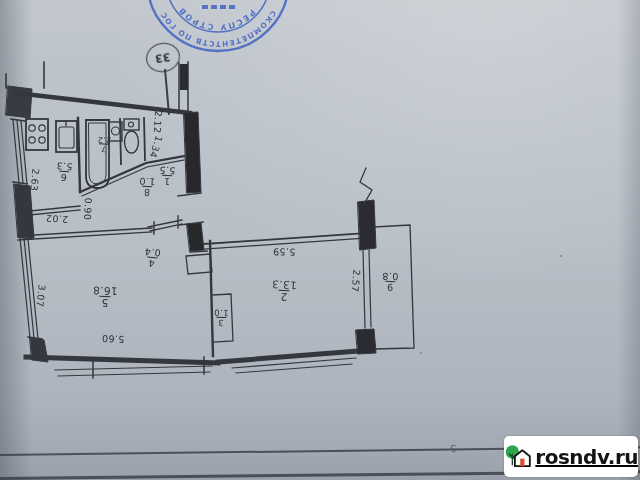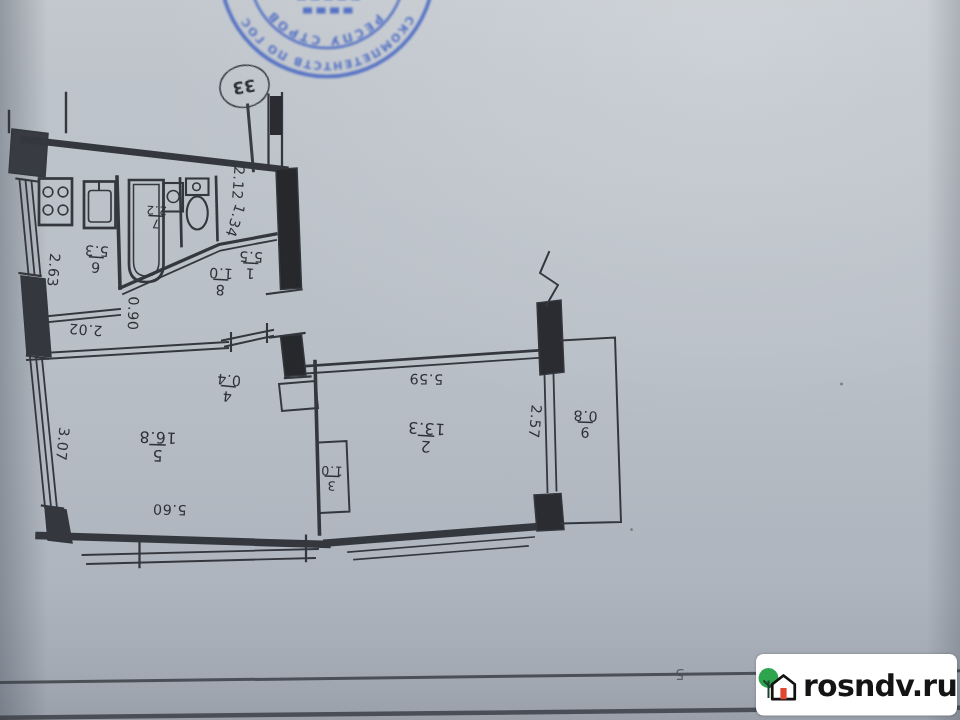--- a/index.html
+++ b/index.html
@@ -23,21 +23,21 @@
     transform:rotate(-12deg);display:flex;align-items:center;justify-content:center;filter:blur(.3px);}
   #marker-oval span{display:block;transform:rotate(183deg);font-size:11px;color:#2e3138;font-weight:600;}
   #marker-leader{left:164px;top:69px;width:1.8px;height:46px;background:#3a3d44;transform:rotate(-5deg);transform-origin:top;filter:blur(.3px);}
   
   #stamp{left:118px;top:-120px;width:200px;height:200px;opacity:.82;filter:blur(.55px);}
   
   .tline{left:0;width:660px;background:#3c4047;opacity:.85;transform-origin:left center;}
   .pagemark{color:#4a4e56;font-size:10px;opacity:.8;transform:rotate(182deg);}
   
   #watermark{left:504px;top:436px;width:134px;height:41px;background:#fff;border-radius:5px;
-    display:flex;align-items:center;justify-content:center;gap:3px;box-shadow:0 0 2px rgba(0,0,0,.25);}
+    display:flex;align-items:center;justify-content:center;gap:3px;box-shadow:0 0 2px rgba(0,0,0,.25);text-decoration:underline;}
   #watermark .wm-text{font-weight:bold;font-size:20px;color:#141414;letter-spacing:-.5px;}
   .speck{position:absolute;background:#4a4e56;border-radius:50%;opacity:.5;}
 </style>
 </head>
 <body>
 
 <div class="page">
 
   <div class="abs" id="stamp">
     <svg width="200" height="200" viewBox="0 0 200 200">

